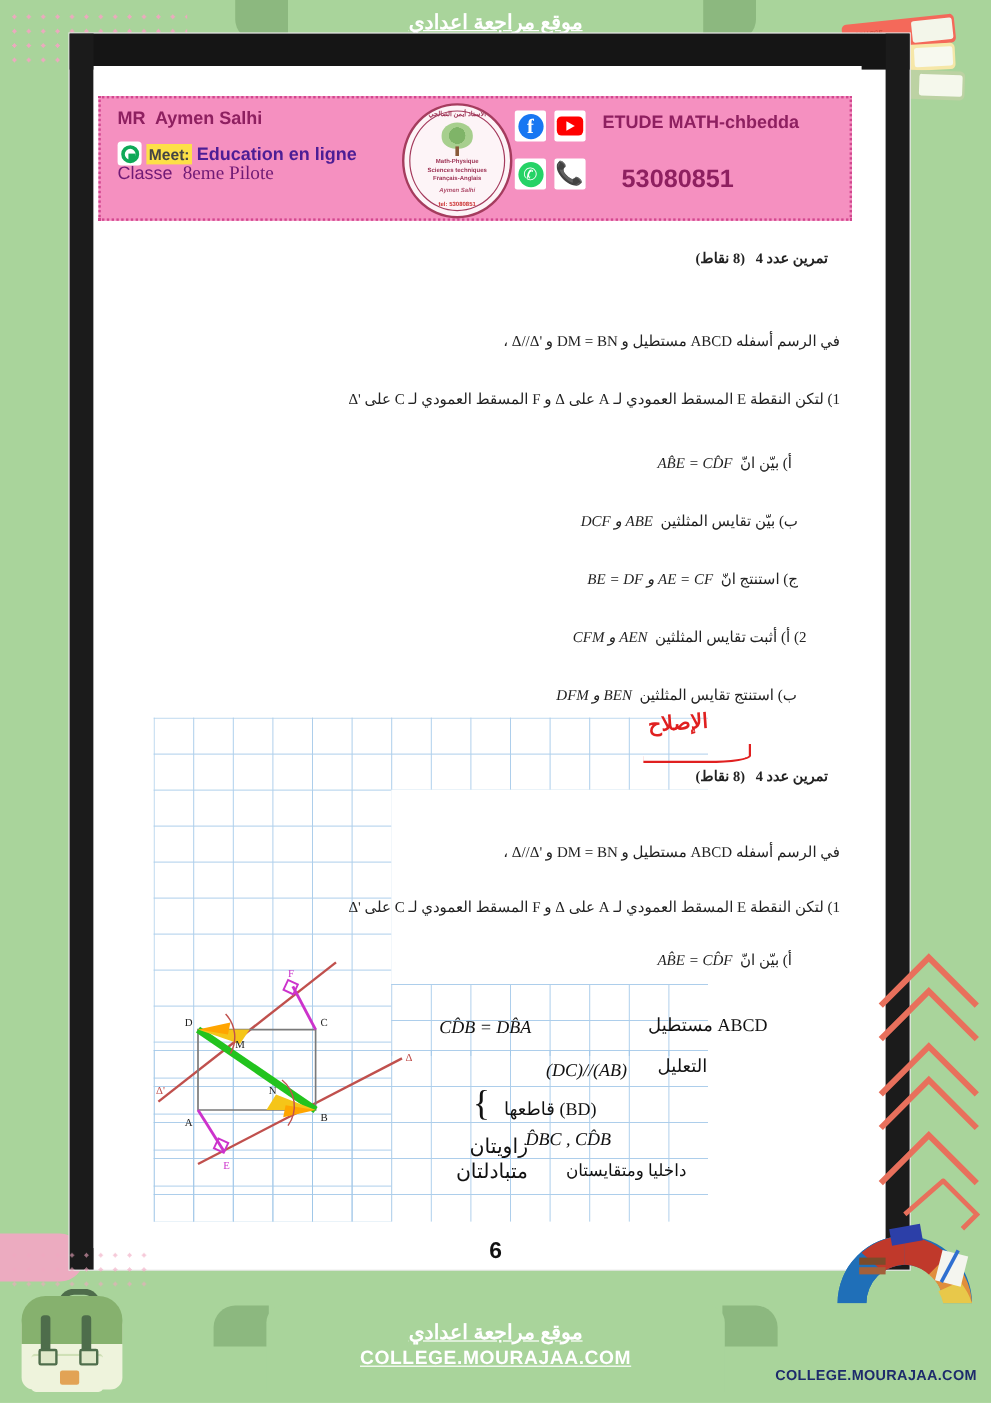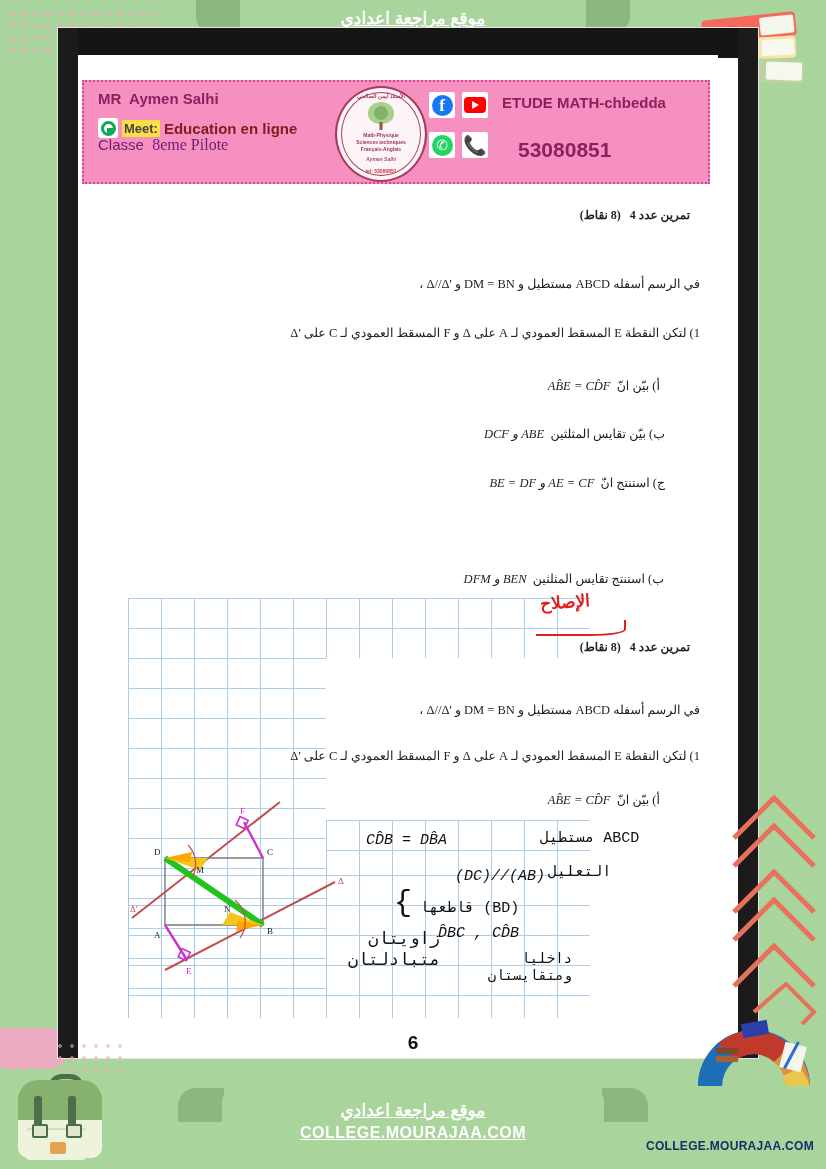--- a/index.html
+++ b/index.html
@@ -56,21 +56,21 @@
   
   .pink-box{position:absolute;left:82px;top:80px;width:628px;height:104px;background:#f590c0;
      border:2px dotted #d2478f;box-sizing:border-box;}
   .ph-name{position:absolute;left:14px;top:8px;font-size:15px;font-weight:bold;color:#8e2060;}
   .ph-meetrow{position:absolute;left:14px;top:36px;display:flex;align-items:center;gap:4px;}
   .meet-badge{width:20px;height:20px;background:#fff;border-radius:3px;position:relative;
      display:flex;align-items:center;justify-content:center;}
   .meet-badge .g{width:15px;height:15px;border-radius:50%;border:3px solid #0fa958;box-sizing:border-box;position:relative;}
   .meet-badge .g::after{content:"";position:absolute;left:3px;top:4px;width:6px;height:6px;background:#0fa958;}
   .meet-label{background:#fde047;color:#444;font-size:13px;font-weight:bold;padding:1px 2px;}
-  .ph-meettext{font-size:15px;font-weight:bold;color:#7f1d1d;}
+  .ph-meettext{font-size:15px;font-weight:bold;color:#4c1d95;}
   .ph-classe{position:absolute;left:14px;top:54px;font-size:15px;font-weight:normal;color:#701a75;}
   .ph-classval{font-family:"Liberation Serif",serif;font-size:16px;}
 
   
   .stamp{position:absolute;left:251px;top:4px;width:88px;height:92px;border:2px solid #a53c5e;
      border-radius:50%;background:#fdf4f7;overflow:hidden;}
   .stamp .ring{position:absolute;inset:4px;border:1px solid #a53c5e;border-radius:50%;}
   .stamp .tree{position:absolute;left:50%;top:14px;transform:translateX(-50%);
      width:26px;height:22px;background:radial-gradient(circle at 50% 50%, #7fb468 0 40%, #a7cf8e 41% 100%);
      border-radius:50% 50% 45% 45%;}
@@ -127,21 +127,21 @@
                       linear-gradient(90deg,#9fc6e8 1px, transparent 1px);
      background-size:33px 30px;opacity:.85;}
 
   
   .red-ann{position:absolute;left:540px;top:592px;color:#e02020;font-size:17px;
      font-family:"Liberation Serif",serif;direction:rtl;font-weight:bold;transform:rotate(-4deg);}
   .red-underline{position:absolute;left:536px;top:620px;width:88px;height:14px;
      border-bottom:2.5px solid #e02020;border-right:2.5px solid #e02020;border-radius:0 0 40% 0;}
 
   
-  .hw{position:absolute;color:#111;font-family:Liberation Mono, monospace;}
+  .hw{position:absolute;color:#111;font-family:Liberation Serif, serif;margin-top:17px;}
   .hw-math{font-style:italic;font-size:15px;}
   .hw-ar{direction:rtl;font-size:15px;}
 
   
   .pageno{position:absolute;left:0;right:0;top:1032px;text-align:center;font-size:19px;
      font-weight:bold;color:#111;}
 
   
   .books{position:absolute;left:692px;top:8px;width:120px;height:78px;}
   .book{position:absolute;border-radius:4px;}
@@ -283,20 +283,26 @@
     <span>استنتج انّ</span>
     &nbsp;<span class="lat">AE = CF  و  BE = DF</span>
   </div>
 
   <div class="exam-txt ex-line" style="left:410px;top:426px;width:255px;">
     <span>ب)</span>
     <span>بيّن تقايس المثلثين</span>
     &nbsp;<span class="lat">ABE و DCF</span>
   </div>
 
+  <div class="exam-txt ex-line" style="left:410px;top:523px;width:262px;">
+    <span>2</span>)
+    <span>أ)</span>
+    <span>أثبت تقايس المثلثين</span>
+    &nbsp;<span class="lat">AEN و CFM</span>
+  </div>
 
   <div class="exam-txt ex-line" style="left:402px;top:571px;width:262px;">
     <span>ب)</span>
     <span>استنتج تقايس المثلثين</span>
     &nbsp;<span class="lat">BEN و DFM</span>
   </div>
 
   <div class="grid-a"></div>
   <div class="grid-b"></div>
   <div class="grid-d"></div>

